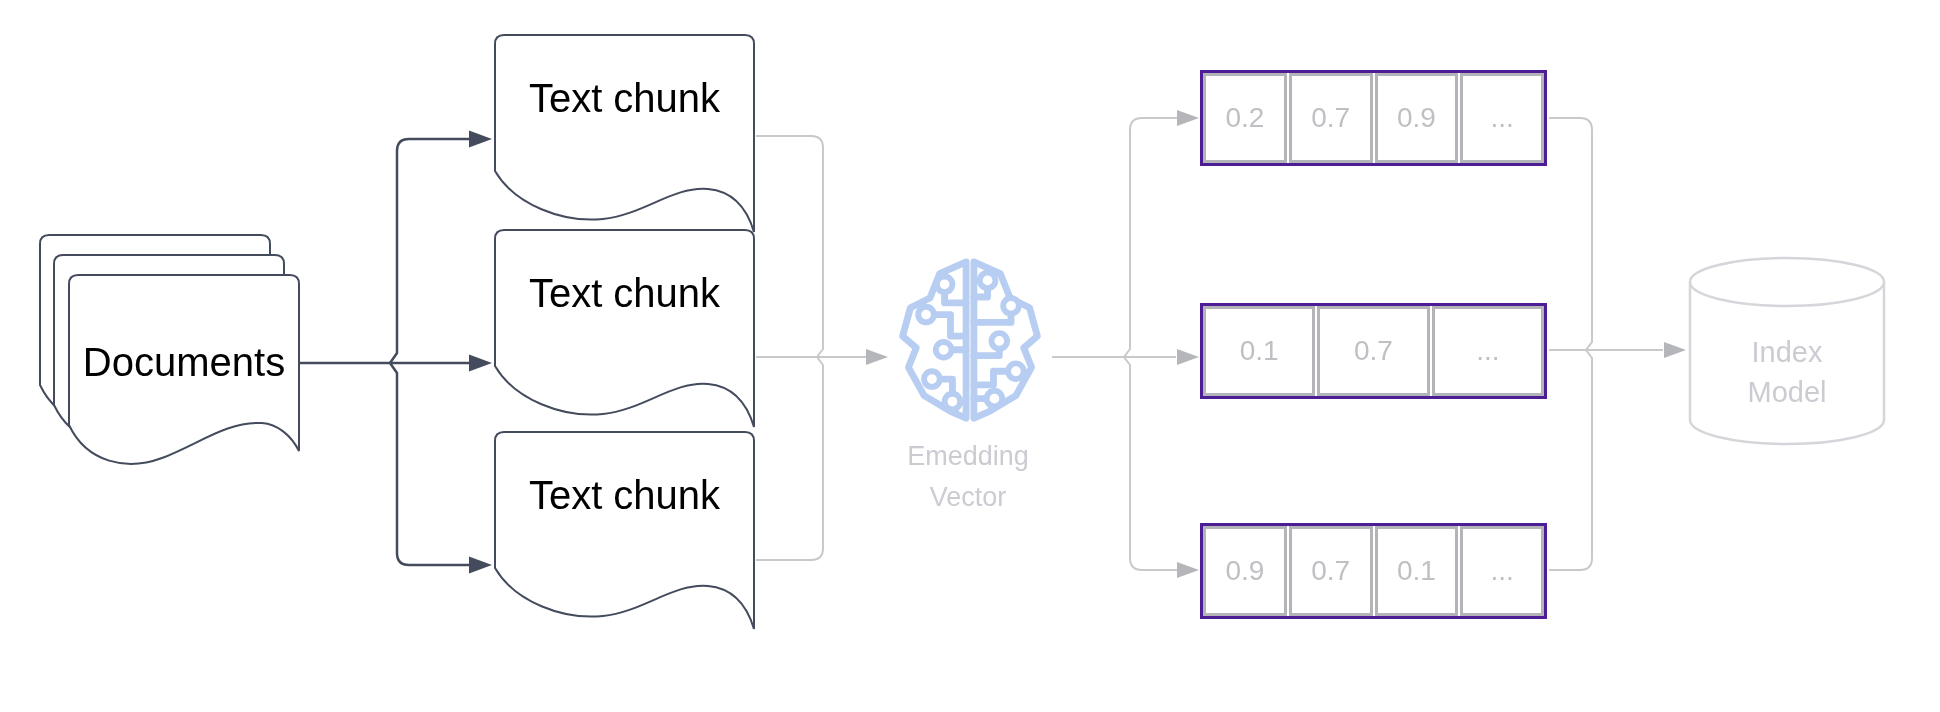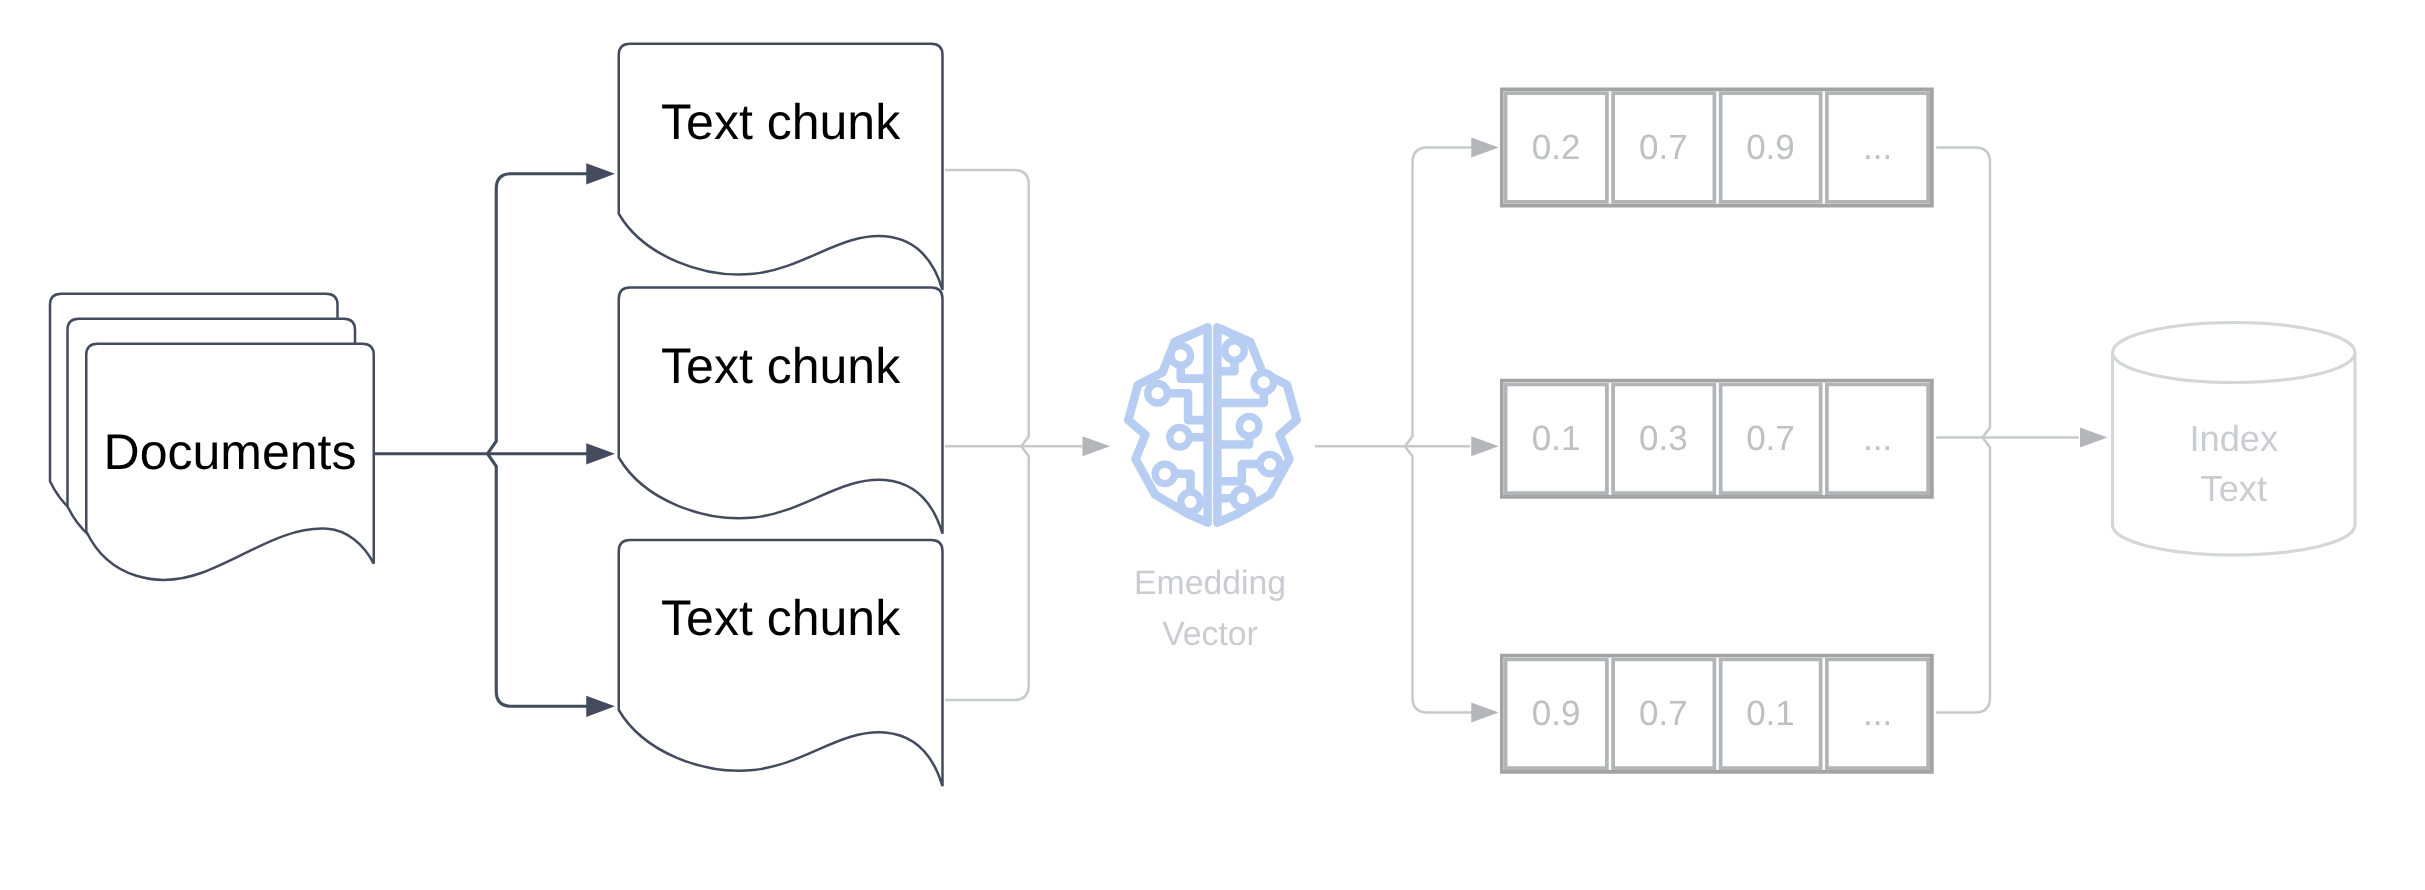--- a/index.html
+++ b/index.html
@@ -5,21 +5,21 @@
   html,body{margin:0;padding:0;background:#ffffff;}
   .canvas{position:relative;width:1940px;height:712px;background:#ffffff;overflow:hidden;
           font-family:"Liberation Sans",sans-serif;}
   .abs{position:absolute;}
   svg{display:block;overflow:visible;}
   .lbl{position:absolute;text-align:center;user-select:none;}
   .lbl-dark{color:#000000;font-size:40px;line-height:34px;}
   .lbl-faded{color:#caccd2;font-size:27px;line-height:41px;}
   .lbl-cyl{color:#caccd2;font-size:29px;line-height:40px;}
   .vrow{position:absolute;display:flex;gap:2px;box-sizing:border-box;
-        border:3px solid #a3a3a3;background:#ffffff;}
+        border:3px solid #4c1d95;background:#ffffff;}
   .vcell{flex:1;border:3px solid #b2b4b7;background:#ffffff;display:flex;
          align-items:center;justify-content:center;font-size:28px;color:#bec0c4;}
 </style>
 </head>
 <body>
 
 <div class="canvas">
 
   <svg class="abs" style="left:0;top:0" width="1940" height="712" viewBox="0 0 1940 712">
 
@@ -104,46 +104,45 @@
       <circle cx="59" cy="98" r="8"></circle>
       <circle cx="47" cy="128" r="8"></circle>
       <circle cx="68" cy="151" r="8"></circle>
       <circle cx="104" cy="27" r="8"></circle>
       <circle cx="128" cy="53" r="8"></circle>
       <circle cx="116" cy="89" r="8"></circle>
       <circle cx="133" cy="120" r="8"></circle>
       <circle cx="111" cy="148" r="8"></circle>
     </g>
   </svg>
-  <div class="lbl lbl-faded" style="left:858px;top:446px;width:220px">
+  <div class="lbl lbl-faded" style="left:858px;top:436px;width:220px">
     <div>Emedding</div>
     <div>Vector</div>
   </div>
 
   <div class="vrow" style="left:1200px;top:70px;width:347px;height:96px">
     <div class="vcell">0.2</div>
     <div class="vcell">0.7</div>
     <div class="vcell">0.9</div>
     <div class="vcell">...</div>
   </div>
   <div class="vrow" style="left:1200px;top:303px;width:347px;height:96px">
     <div class="vcell">0.1</div>
-    <div class="vcell">0.3</div>
     <div class="vcell">0.7</div>
     <div class="vcell">...</div>
   </div>
   <div class="vrow" style="left:1200px;top:523px;width:347px;height:96px">
     <div class="vcell">0.9</div>
     <div class="vcell">0.7</div>
     <div class="vcell">0.1</div>
     <div class="vcell">...</div>
   </div>
 
   <svg class="abs" style="left:1688px;top:256px" width="198" height="192" viewBox="0 0 198 192">
     <path d="M 2,26 V 164 A 97,24 0 0 0 196,164 V 26" fill="#ffffff" stroke="#d4d6da" stroke-width="2.5"></path>
     <ellipse cx="99" cy="26" rx="97" ry="24" fill="#ffffff" stroke="#d4d6da" stroke-width="2.5"></ellipse>
   </svg>
   <div class="lbl lbl-cyl" style="left:1688px;top:332px;width:198px">
     <div>Index</div>
-    <div>Text</div>
+    <div>Model</div>
   </div>
 
 </div>
 
 </body></html>

